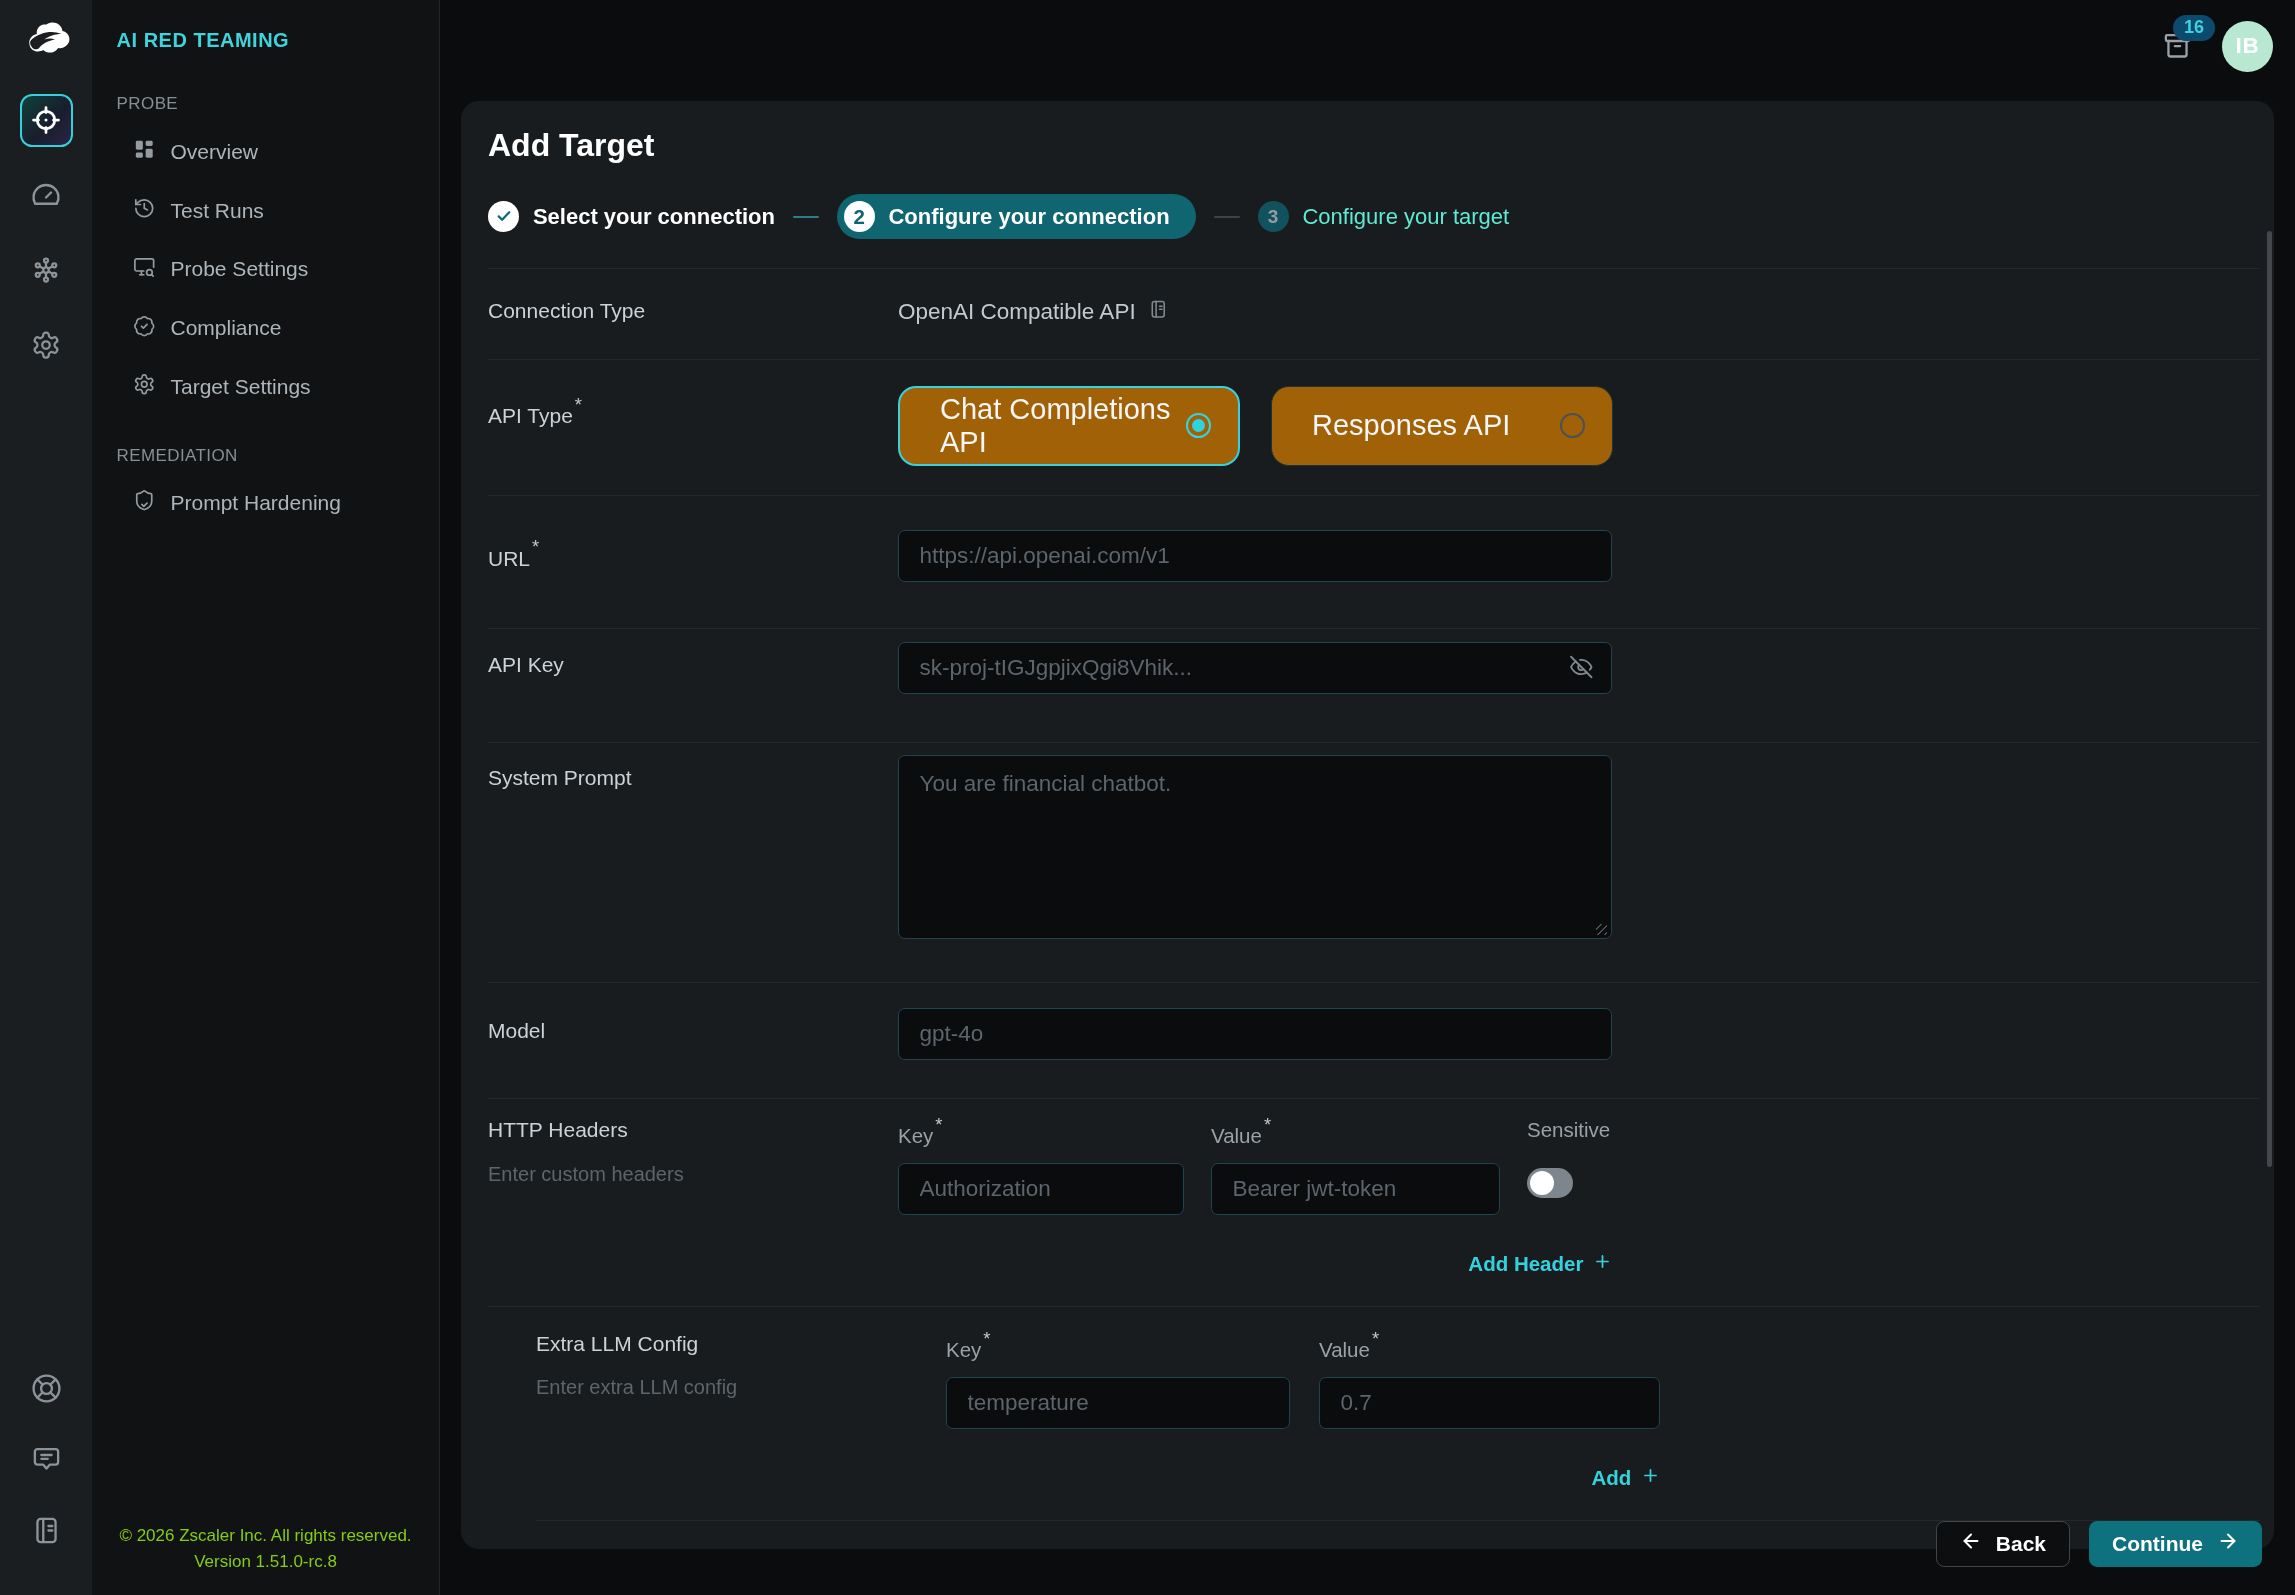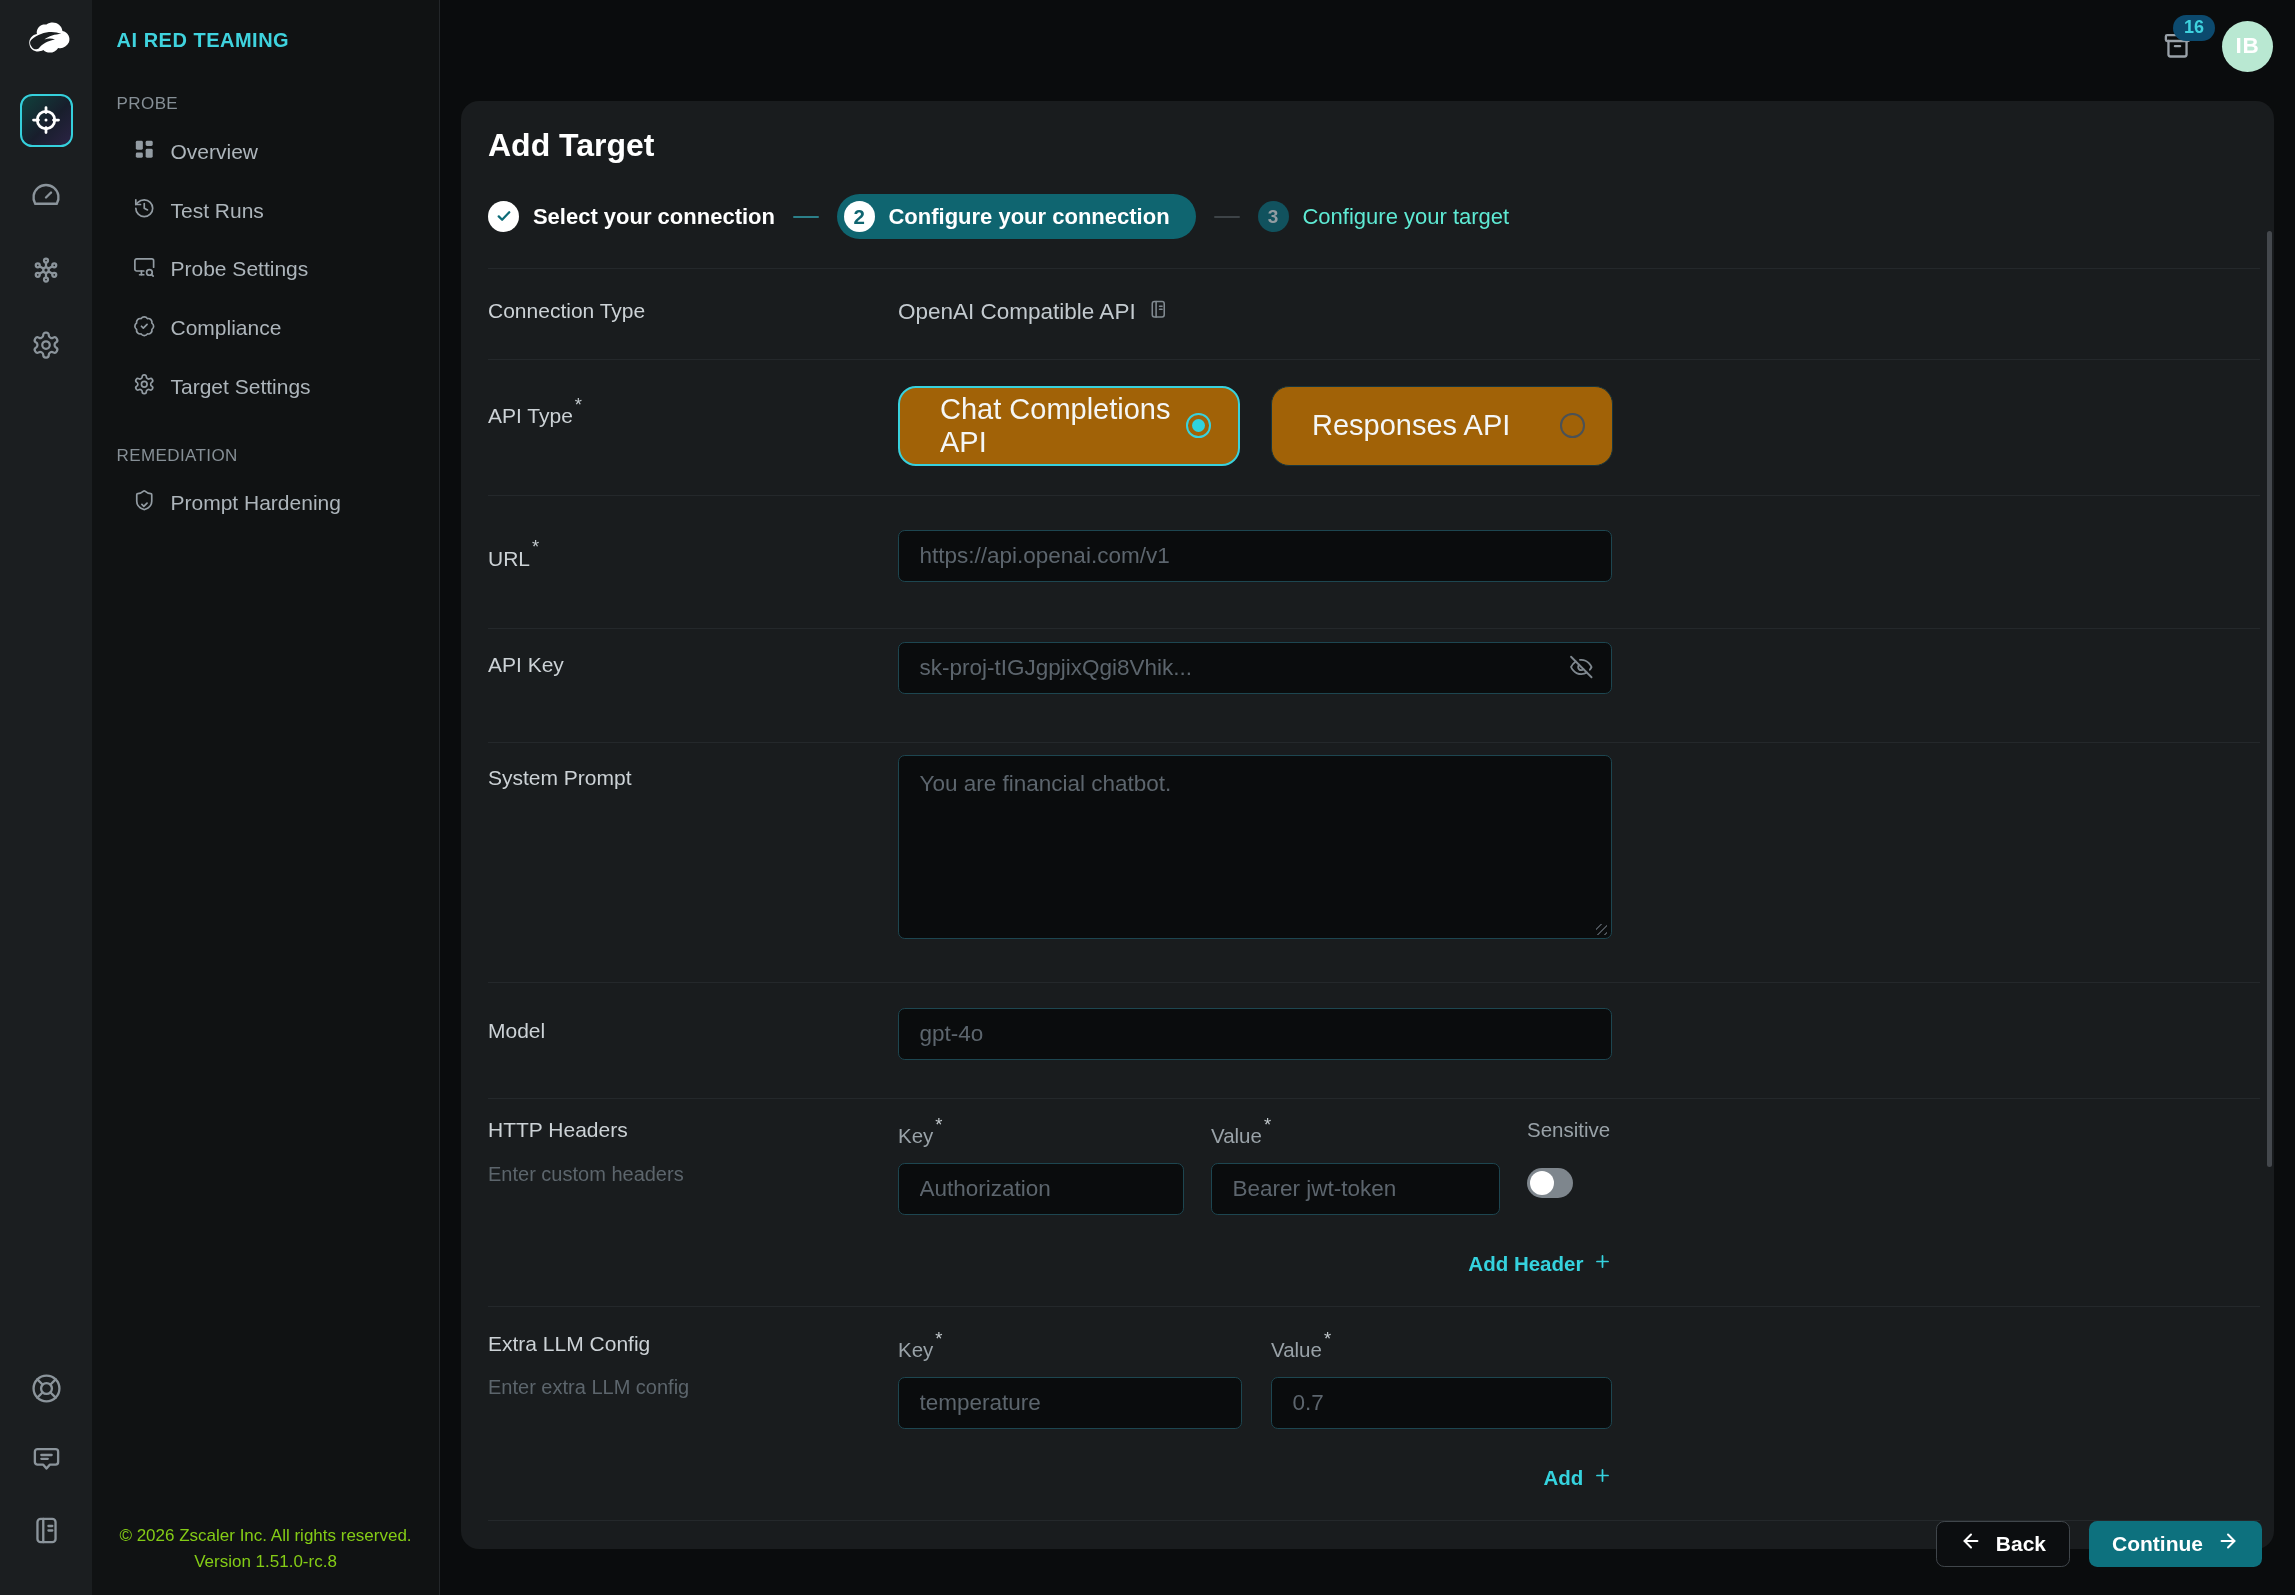--- a/index.html
+++ b/index.html
@@ -50,21 +50,21 @@
 
   .form { flex:1; padding:0 13.7px 0 27px; }
   .row { display:grid; grid-template-columns:410px 1fr; border-bottom:0.7px solid #24282b; }
   .row-connection { padding:30px 0 33px; }
   .row-api-type  { padding:26px 0 29px; }
   .row-url       { padding:34px 0 46px; }
   .row-api-key   { padding:13.7px 0 48px; }
   .row-sysprompt { padding:12.3px 0 41px; }
   .row-model     { padding:24.6px 0 38px; }
   .row-http      { padding:19px 0 30px; }
-  .row-extra     { padding:25px 0 30px; border-bottom:0.7px solid #24282b; }
+  .row-extra     { padding:25px 0 30px; border-bottom:0.7px solid #24282b;margin-left:48px; }
 
   .flabel { color:#ccd2d6; font-size:21px; font-weight:500; }
   .flabel .req, .kv-head .req { color:#c2c9cd; font-size:18.4px; position:relative; top:-4.1px; left:2px; }
   .pad-label { padding-top:11px; }
   .desc { color:#5c656c; font-size:20px; margin-top:20.5px; }
 
   .value-text { display:flex; align-items:center; gap:12.3px; color:#c3cacf; font-size:22.5px; }
   .value-text svg { width:20.5px; height:20.5px; color:#818a91; cursor:pointer; }
 
   .cards { display:flex; gap:31px; }

